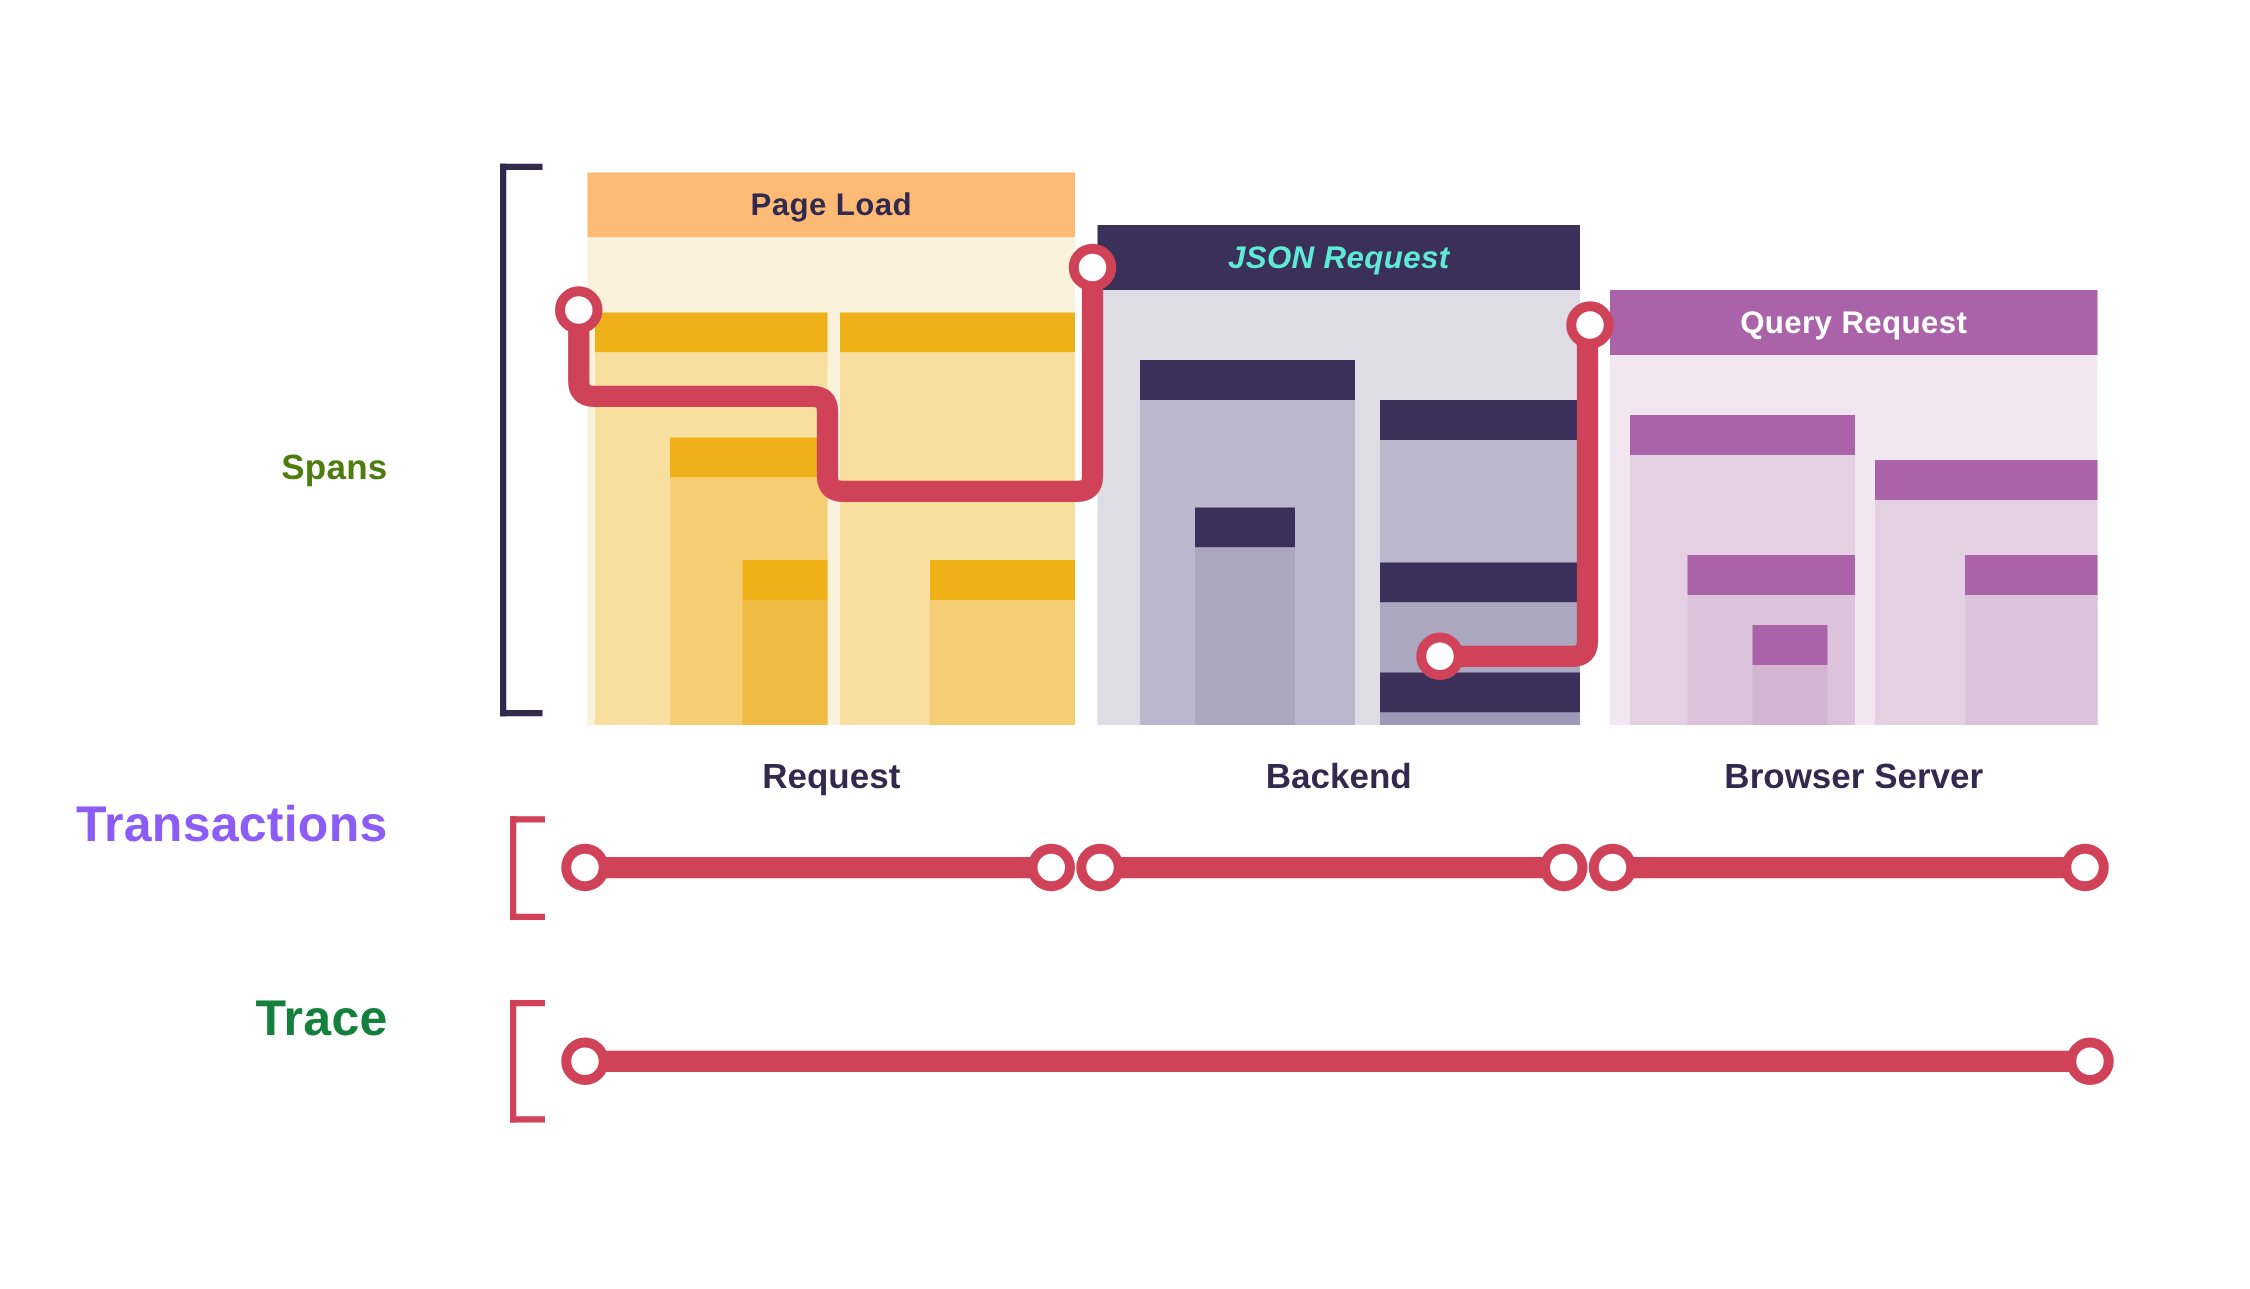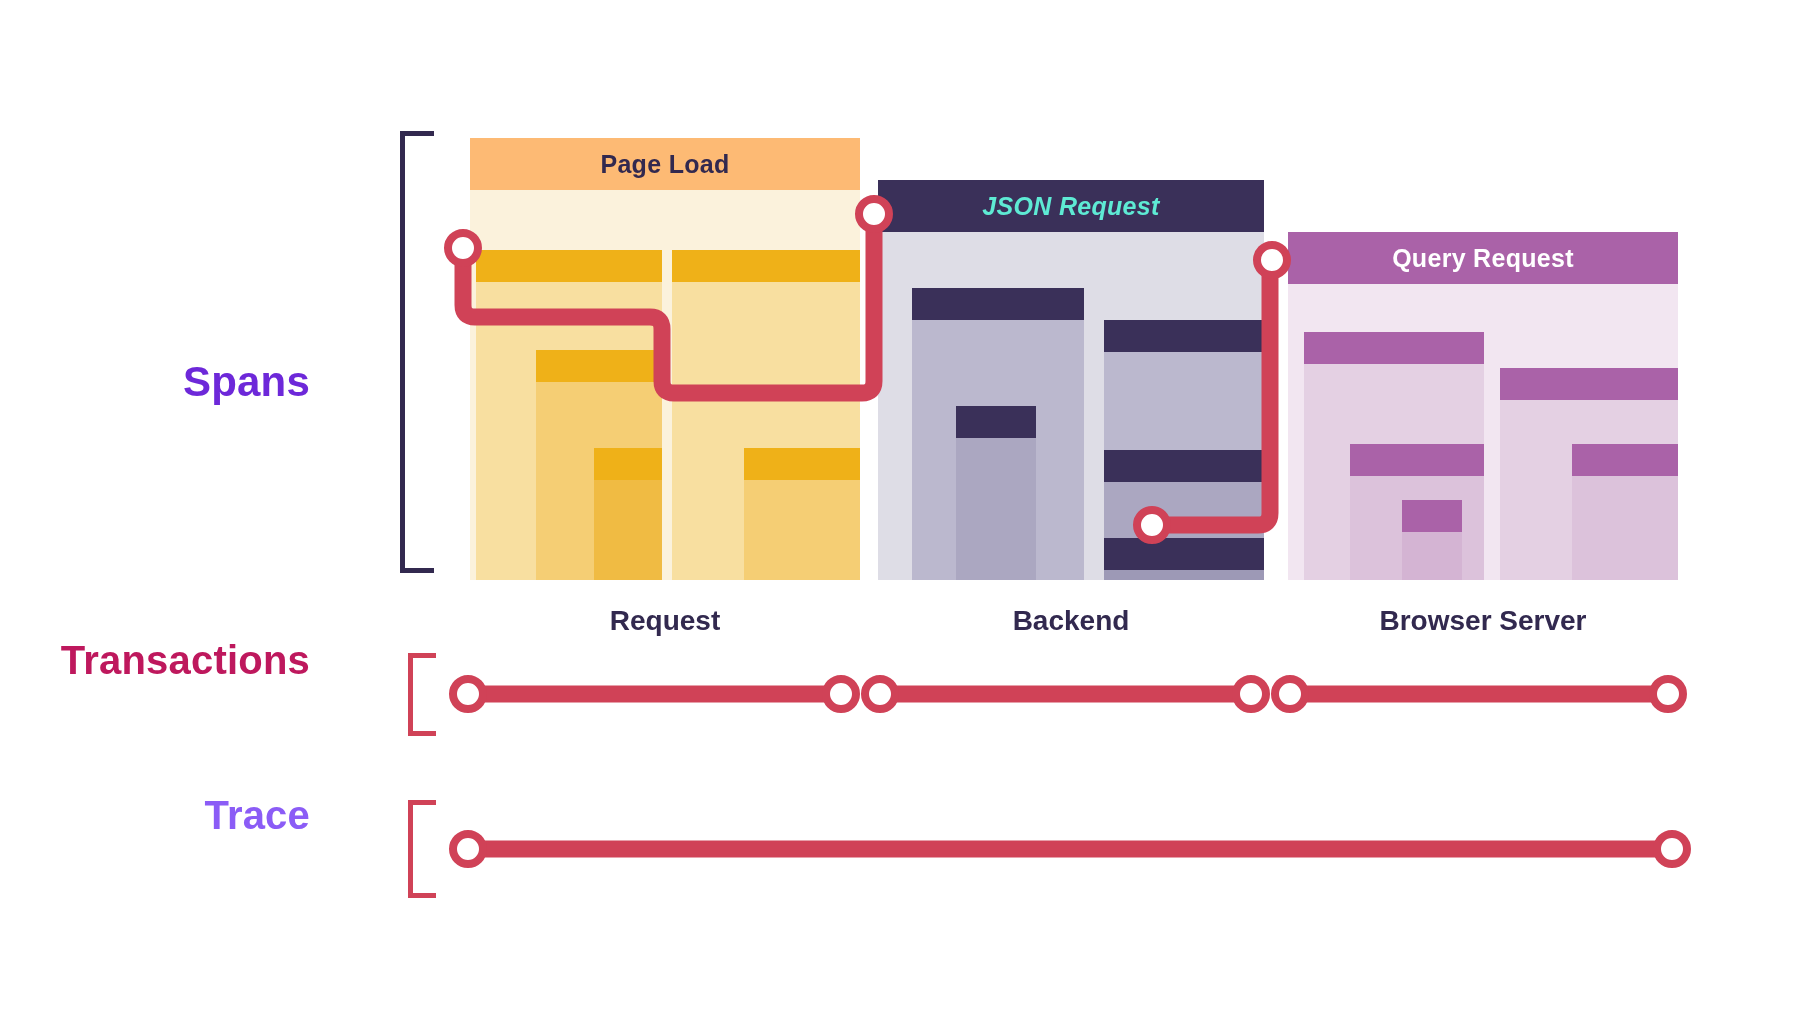--- a/index.html
+++ b/index.html
@@ -4,23 +4,23 @@
 <style>
   html,body{margin:0;padding:0;background:#ffffff;}
   body{width:1800px;height:1031px;font-family:"Liberation Sans",sans-serif;position:relative;overflow:hidden;}
   .stage{position:absolute;left:0;top:0;width:1800px;height:1031px;}
 
   
   .row-label{
     position:absolute;font-weight:bold;white-space:nowrap;
     text-align:right;letter-spacing:.2px;
   }
-  #spans-label{right:1490px;top:358px;font-size:42px;color:#6d28d9;}
-  #transactions-label{right:1490px;top:638px;font-size:40px;color:#be185d;}
-  #trace-label{right:1490px;top:793px;font-size:40px;color:#8b5cf6;}
+  #spans-label{right:1490px;top:358px;font-size:28px;color:#4d7c0f;}
+  #transactions-label{right:1490px;top:638px;font-size:40px;color:#8b5cf6;}
+  #trace-label{right:1490px;top:793px;font-size:40px;color:#15803d;}
 
   
   .bracket{position:absolute;box-sizing:border-box;border-style:solid;border-right:0;}
   #spans-bracket{left:400px;top:131px;width:34px;height:442px;border-width:5px;border-color:#32294F;}
   #tx-bracket{left:408px;top:653px;width:28px;height:83px;border-width:5px;border-color:#D04257;}
   #trace-bracket{left:408px;top:800px;width:28px;height:98px;border-width:5px;border-color:#D04257;}
 
   
   .svc{position:absolute;top:0;}
   .svc-title{

